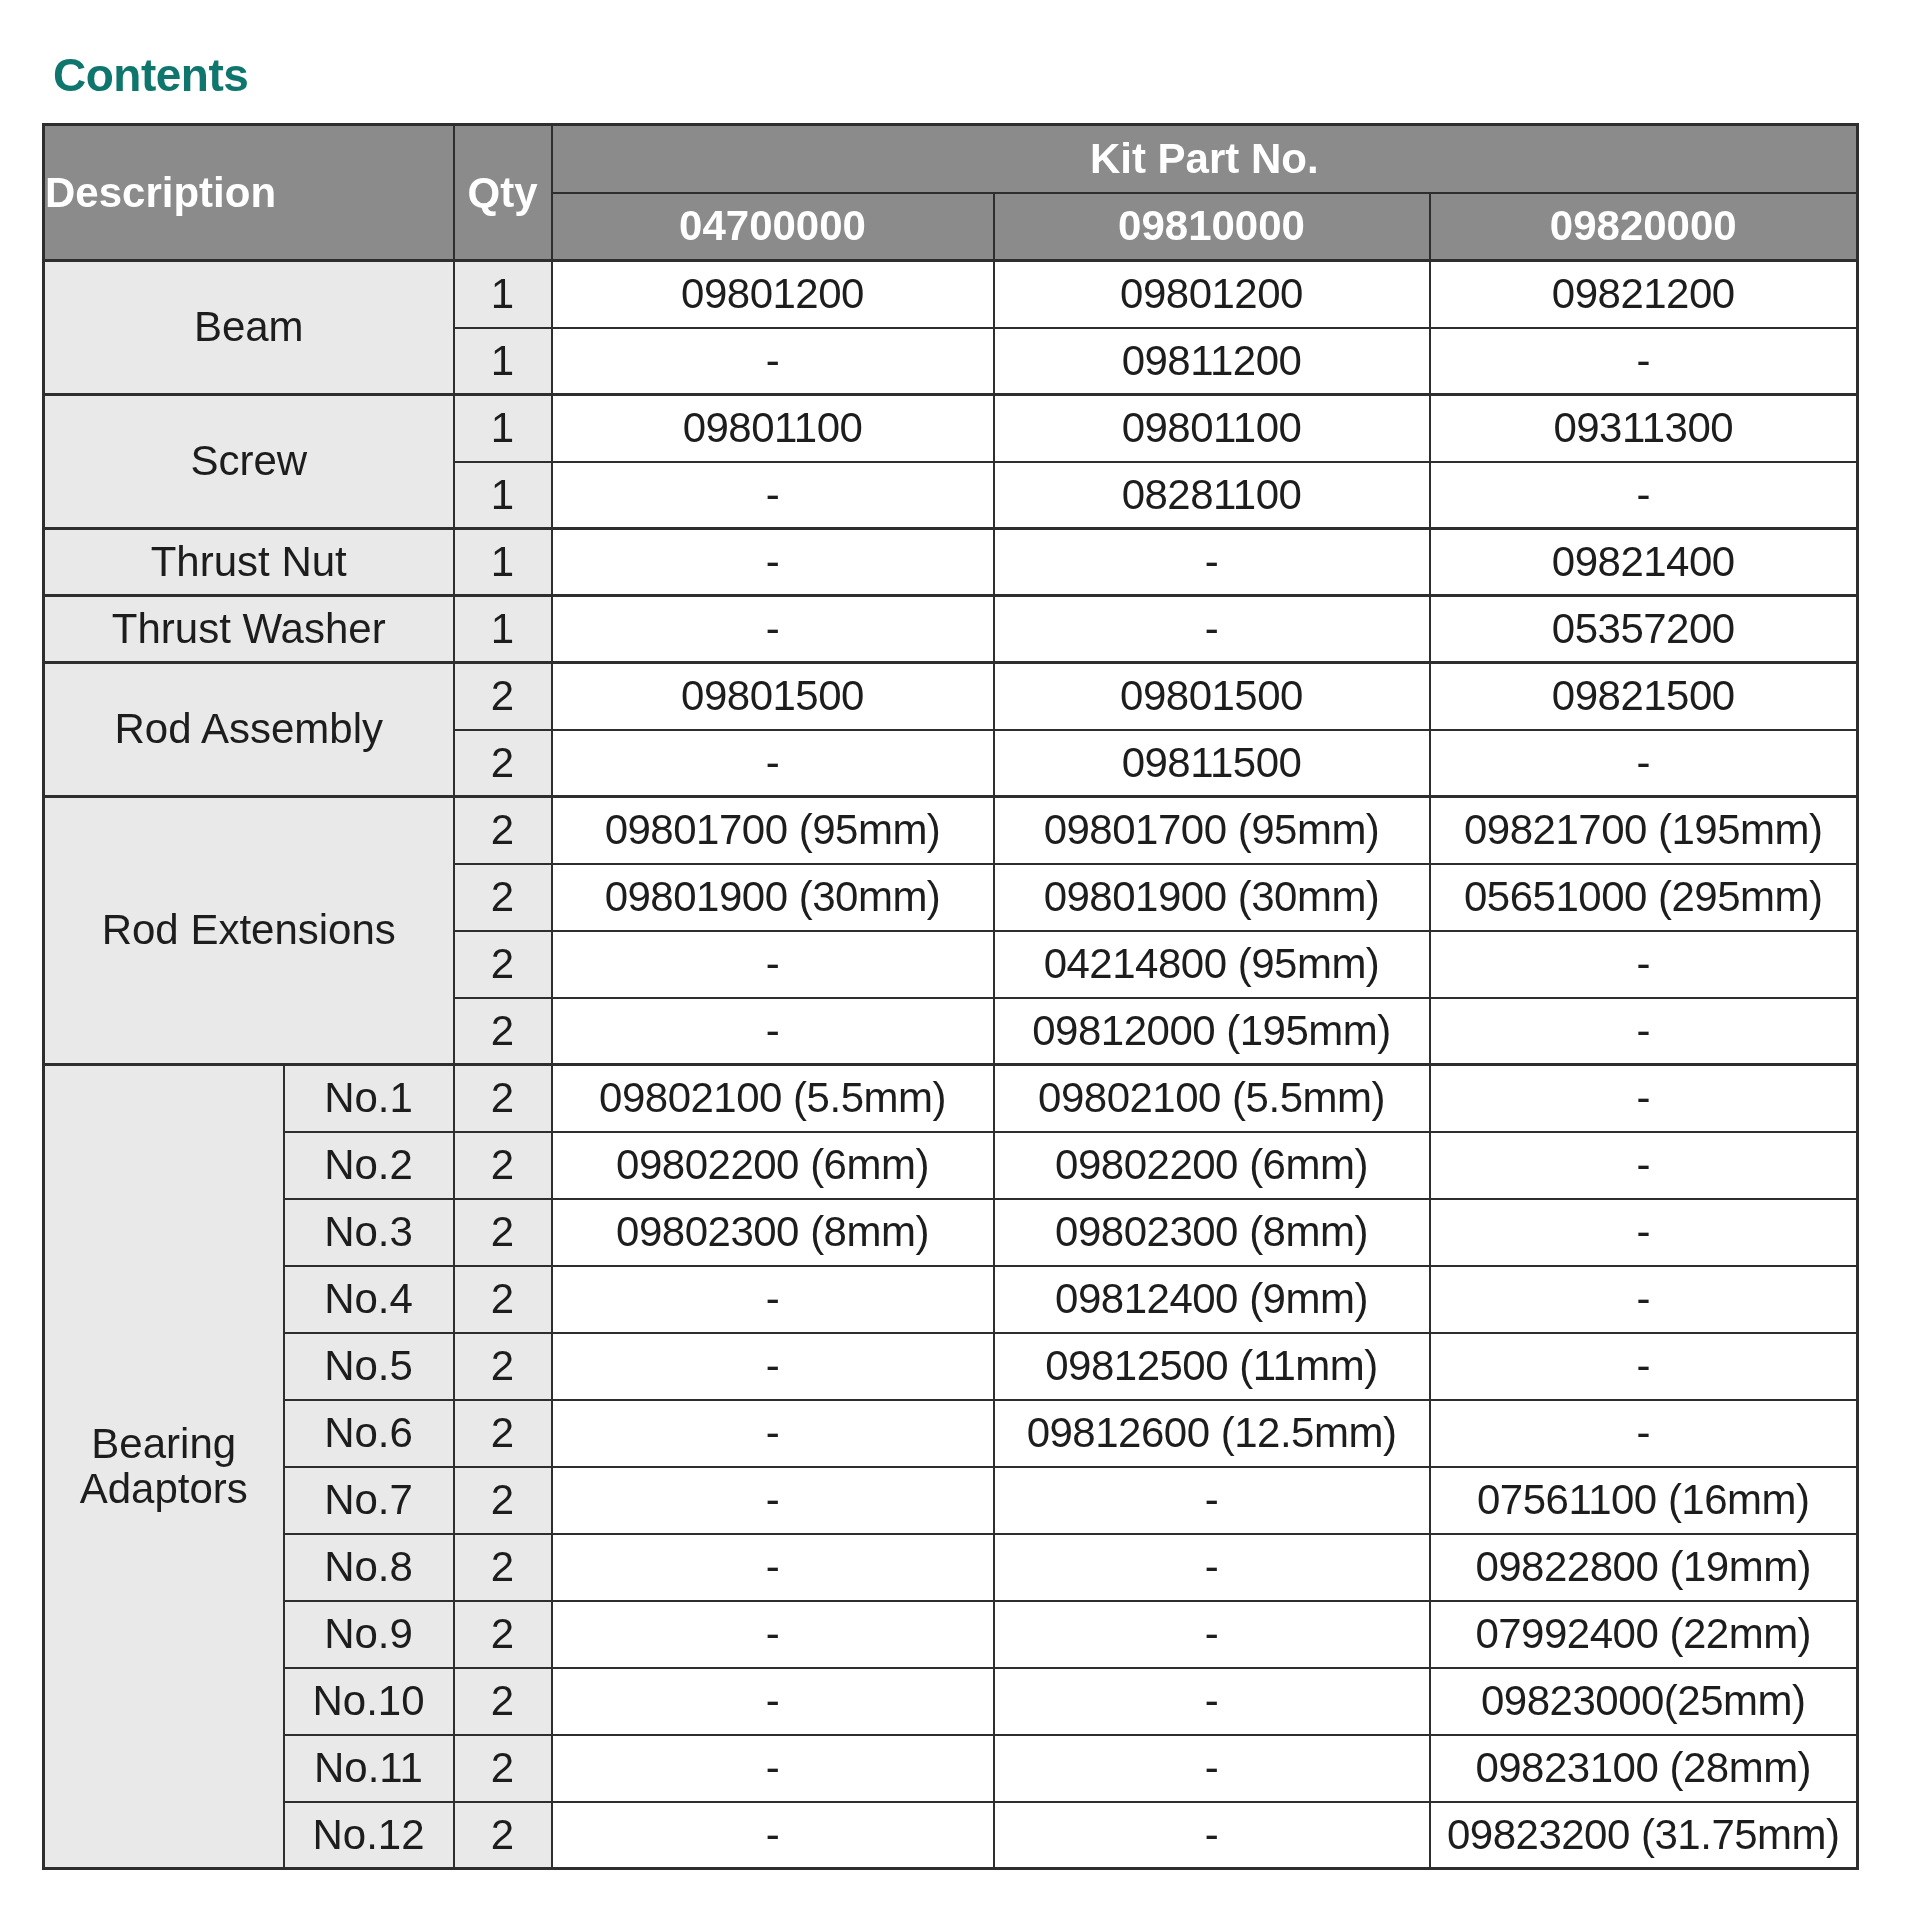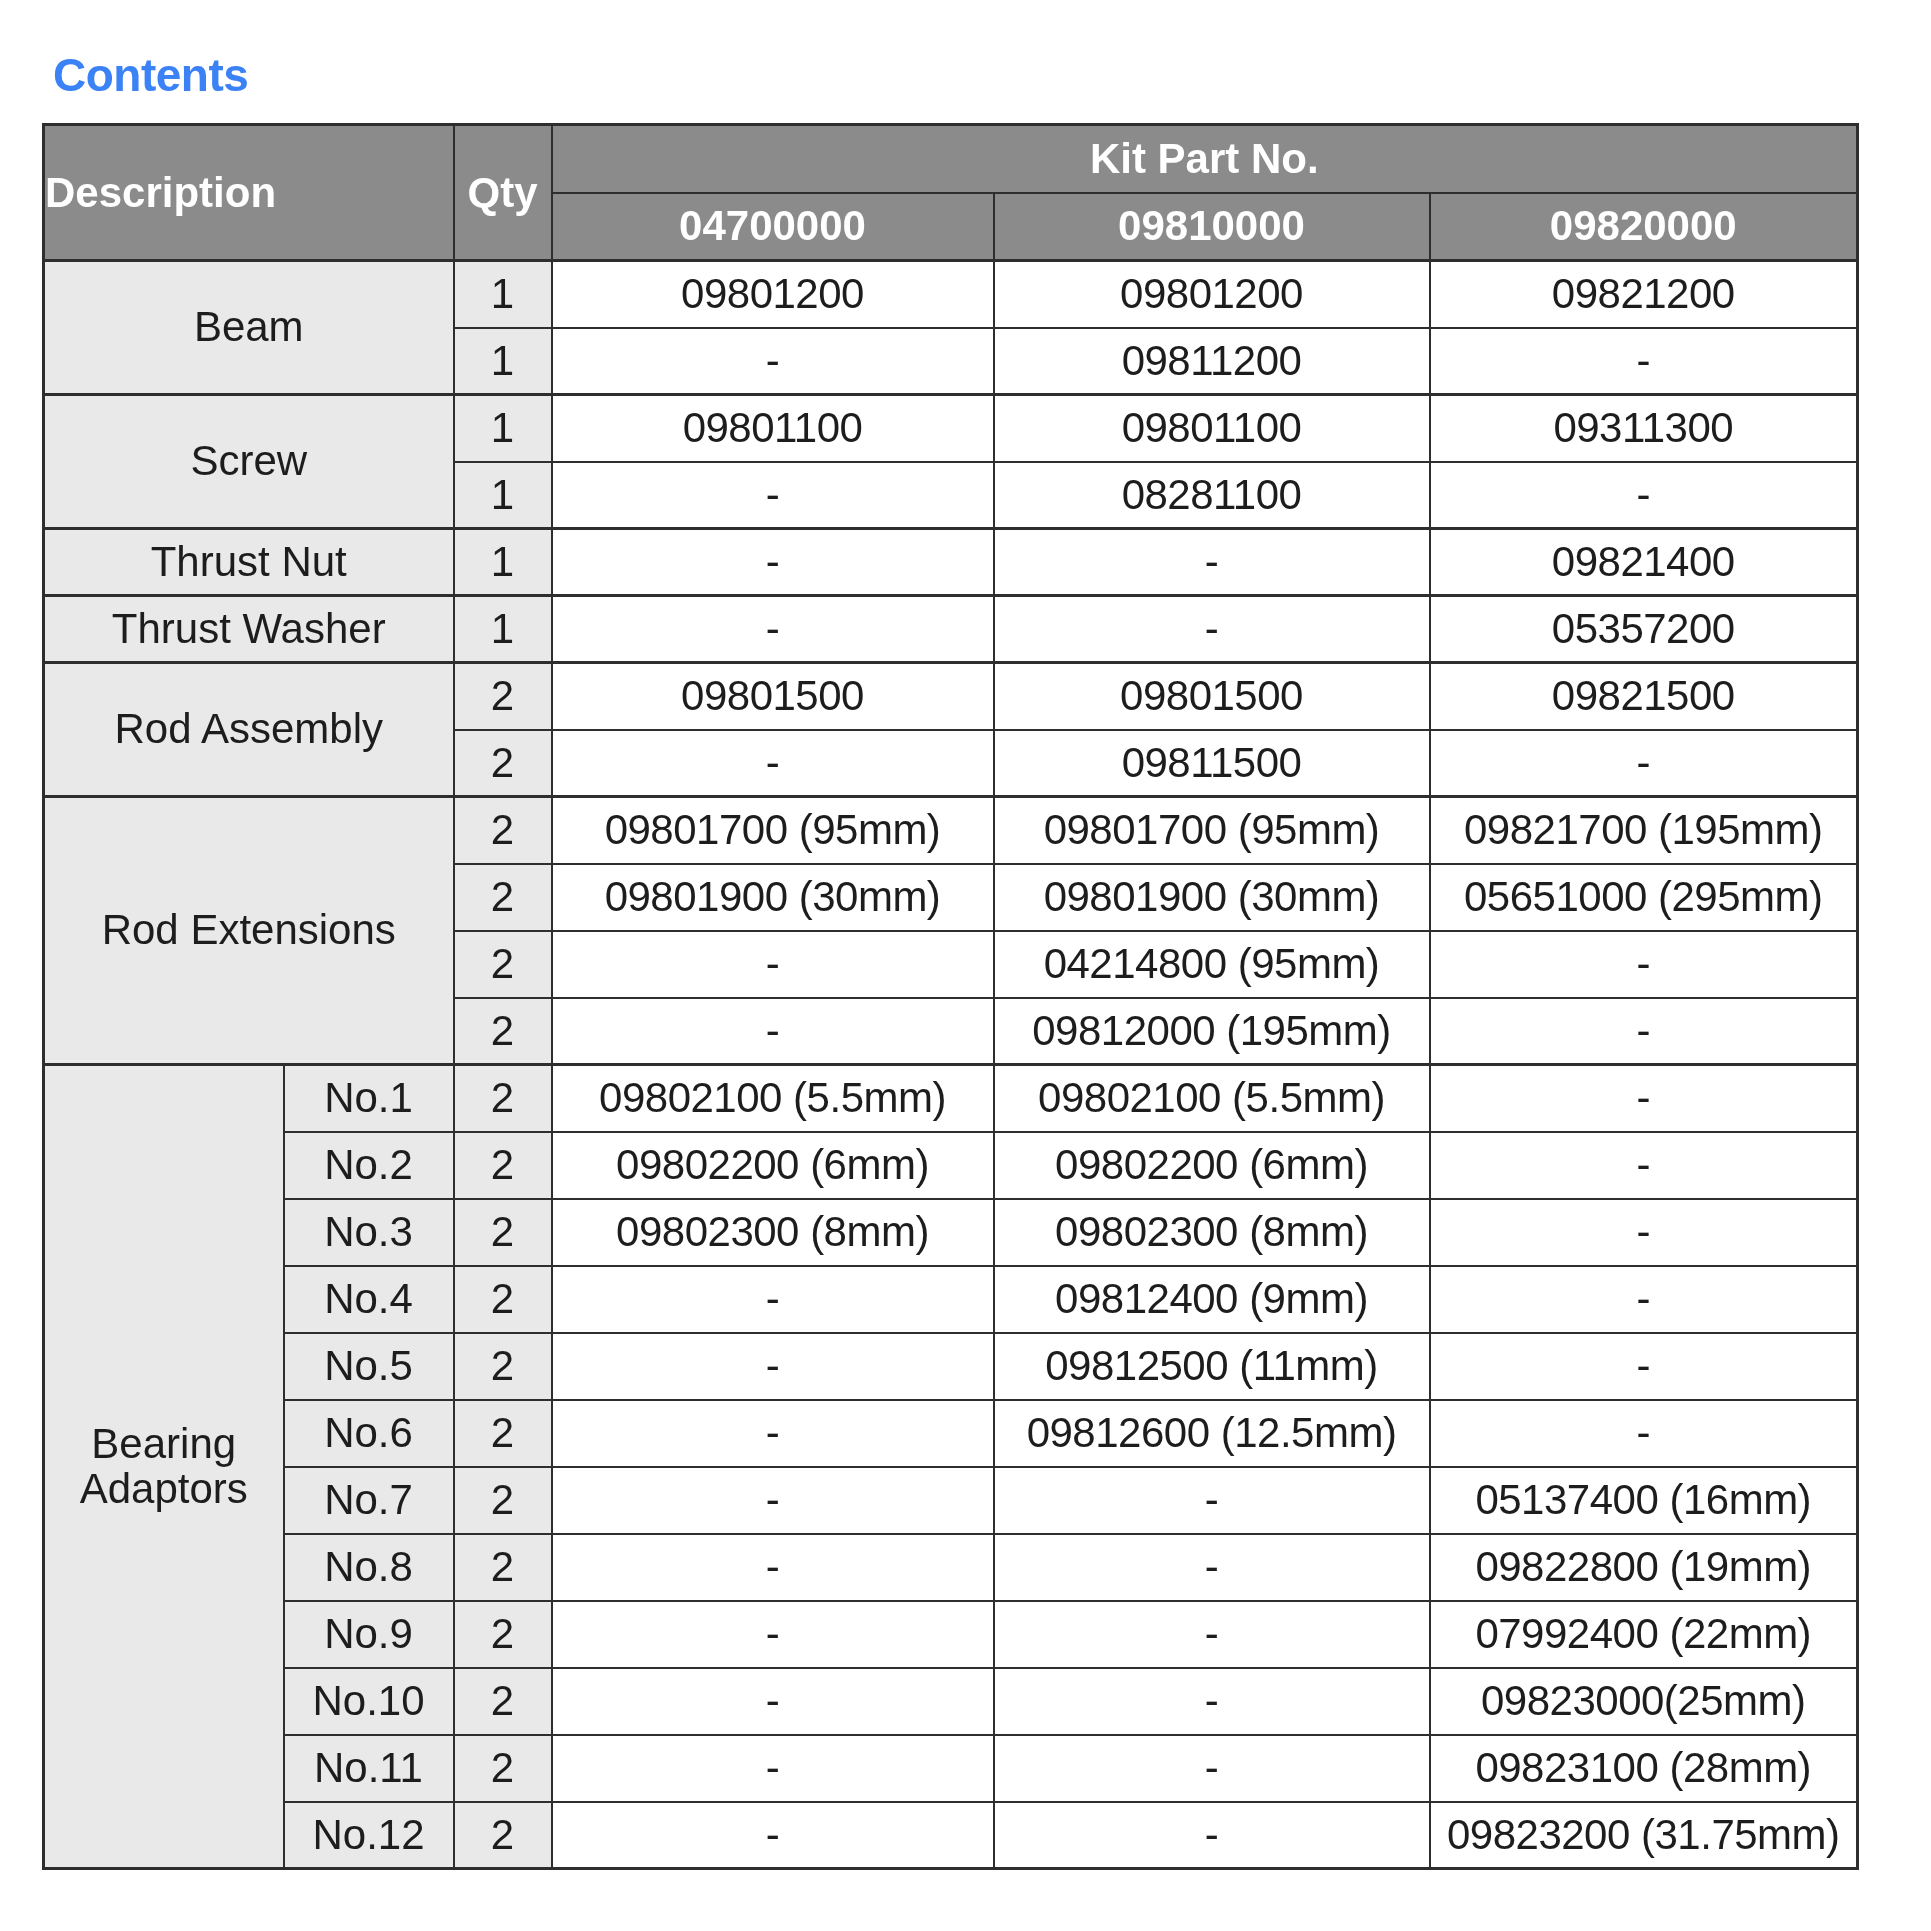--- a/index.html
+++ b/index.html
@@ -8,21 +8,21 @@
     background:#ffffff;
     font-family:"Liberation Sans","DejaVu Sans",sans-serif;
     color:#1d1d1d;
     position:relative;
   }
   .page-title{
     position:absolute;
     left:53px; top:48px;
     font-size:46px;
     font-weight:bold;
-    color:#3b82f6;
+    color:#0f766e;
     letter-spacing:-0.5px;
   }
   .table-wrap{
     position:absolute;
     left:42px; top:123px;
   }
   table.contents{
     border-collapse:collapse;
     table-layout:fixed;
     width:1815px;
@@ -209,21 +209,21 @@
           <td class="qty">2</td>
           <td class="part">-</td>
           <td class="part">09812600 (12.5mm)</td>
           <td class="part">-</td>
         </tr>
         <tr>
           <td class="sub">No.7</td>
           <td class="qty">2</td>
           <td class="part">-</td>
           <td class="part">-</td>
-          <td class="part">05137400 (16mm)</td>
+          <td class="part">07561100 (16mm)</td>
         </tr>
         <tr>
           <td class="sub">No.8</td>
           <td class="qty">2</td>
           <td class="part">-</td>
           <td class="part">-</td>
           <td class="part">09822800 (19mm)</td>
         </tr>
         <tr>
           <td class="sub">No.9</td>

